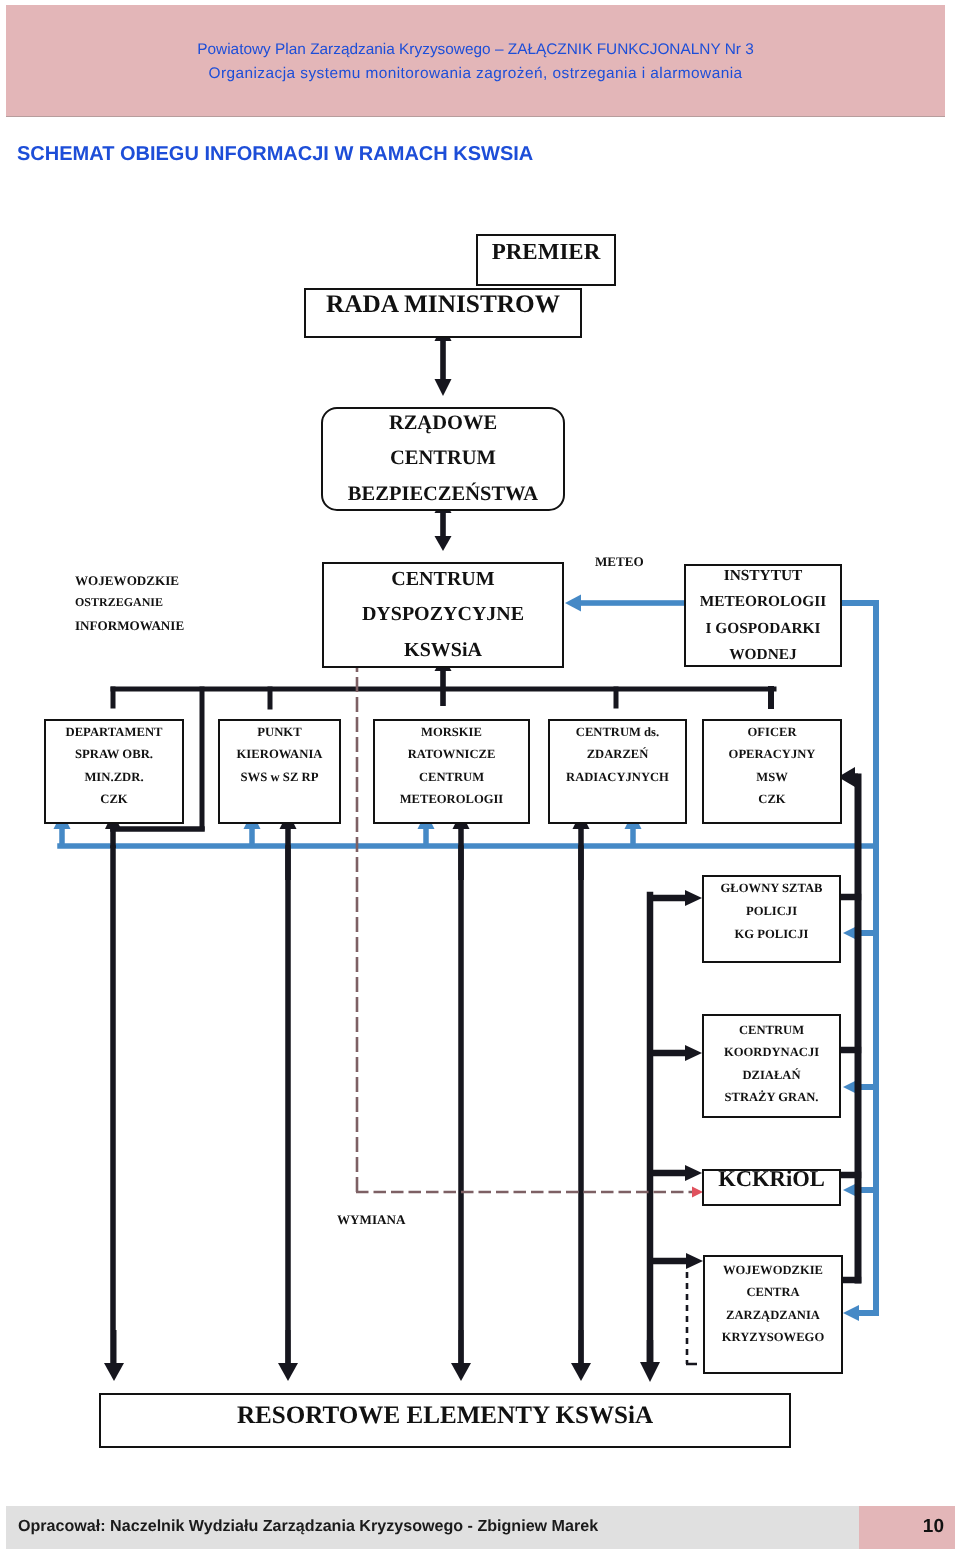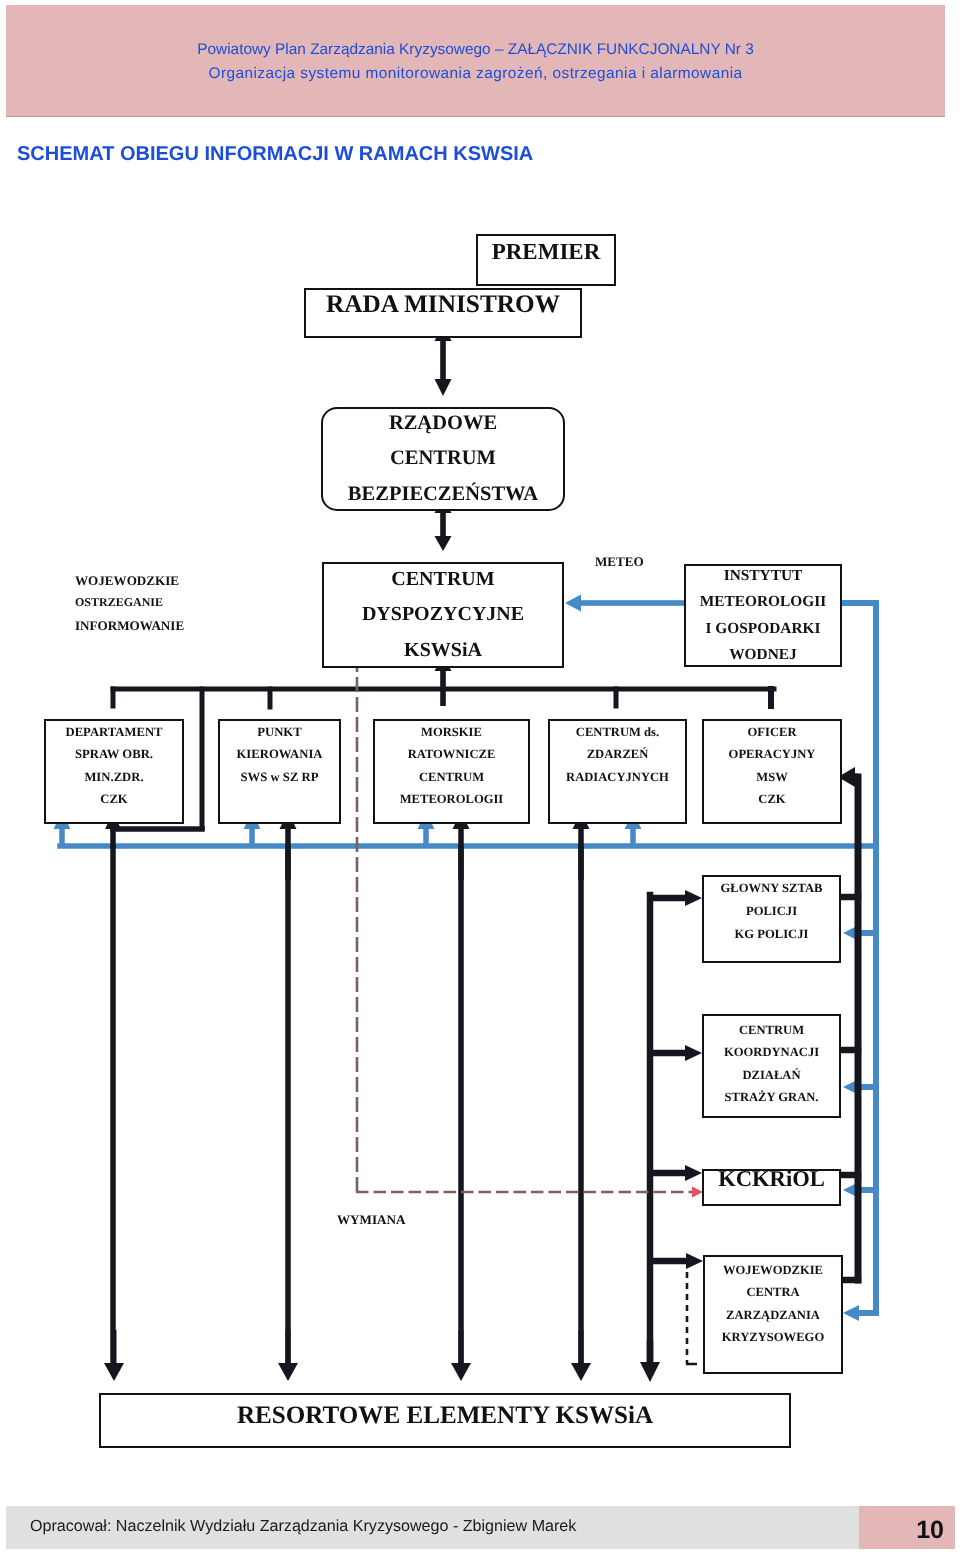--- a/index.html
+++ b/index.html
@@ -20,23 +20,23 @@
   
   .heading{position:absolute;left:17px;top:143px;color:#1d4ed8;
        font-size:20px;font-weight:bold;letter-spacing:0px;}
 
   
   .diag{position:absolute;left:0;top:0;width:960px;height:1554px;}
 
   
   .ftr-gray{position:absolute;left:6px;top:1506px;width:853px;height:43px;background:#e0e0e0;}
   .ftr-pink{position:absolute;left:859px;top:1506px;width:96px;height:43px;background:#e3b6b8;}
-  .ftr-text{position:absolute;left:18px;top:1517px;color:#1b1b1b;font-size:16.1px;font-weight:400;margin-left:12px;}
+  .ftr-text{position:absolute;left:18px;top:1517px;color:#1b1b1b;font-size:16.1px;font-weight:700;}
   .ftr-num{position:absolute;left:859px;top:1516px;width:85px;text-align:right;
-       color:#111;font-size:25px;font-weight:bold;}
+       color:#111;font-size:19px;font-weight:bold;}
 
   
   .bx{position:absolute;border:2px solid #121212;background:#fff;box-sizing:border-box;
       font-family:"Liberation Serif",serif;font-weight:bold;color:#111;
       display:flex;flex-direction:column;align-items:center;justify-content:center;margin-top:12px;}
   .bx.top{justify-content:flex-start;}
   .bx div{white-space:nowrap;}
   .lbl{position:absolute;font-family:"Liberation Serif",serif;font-weight:bold;color:#111;}
   .wires{position:absolute;left:0;top:0;}
   #boxlayer{position:absolute;left:0;top:0;width:960px;height:1554px;}

